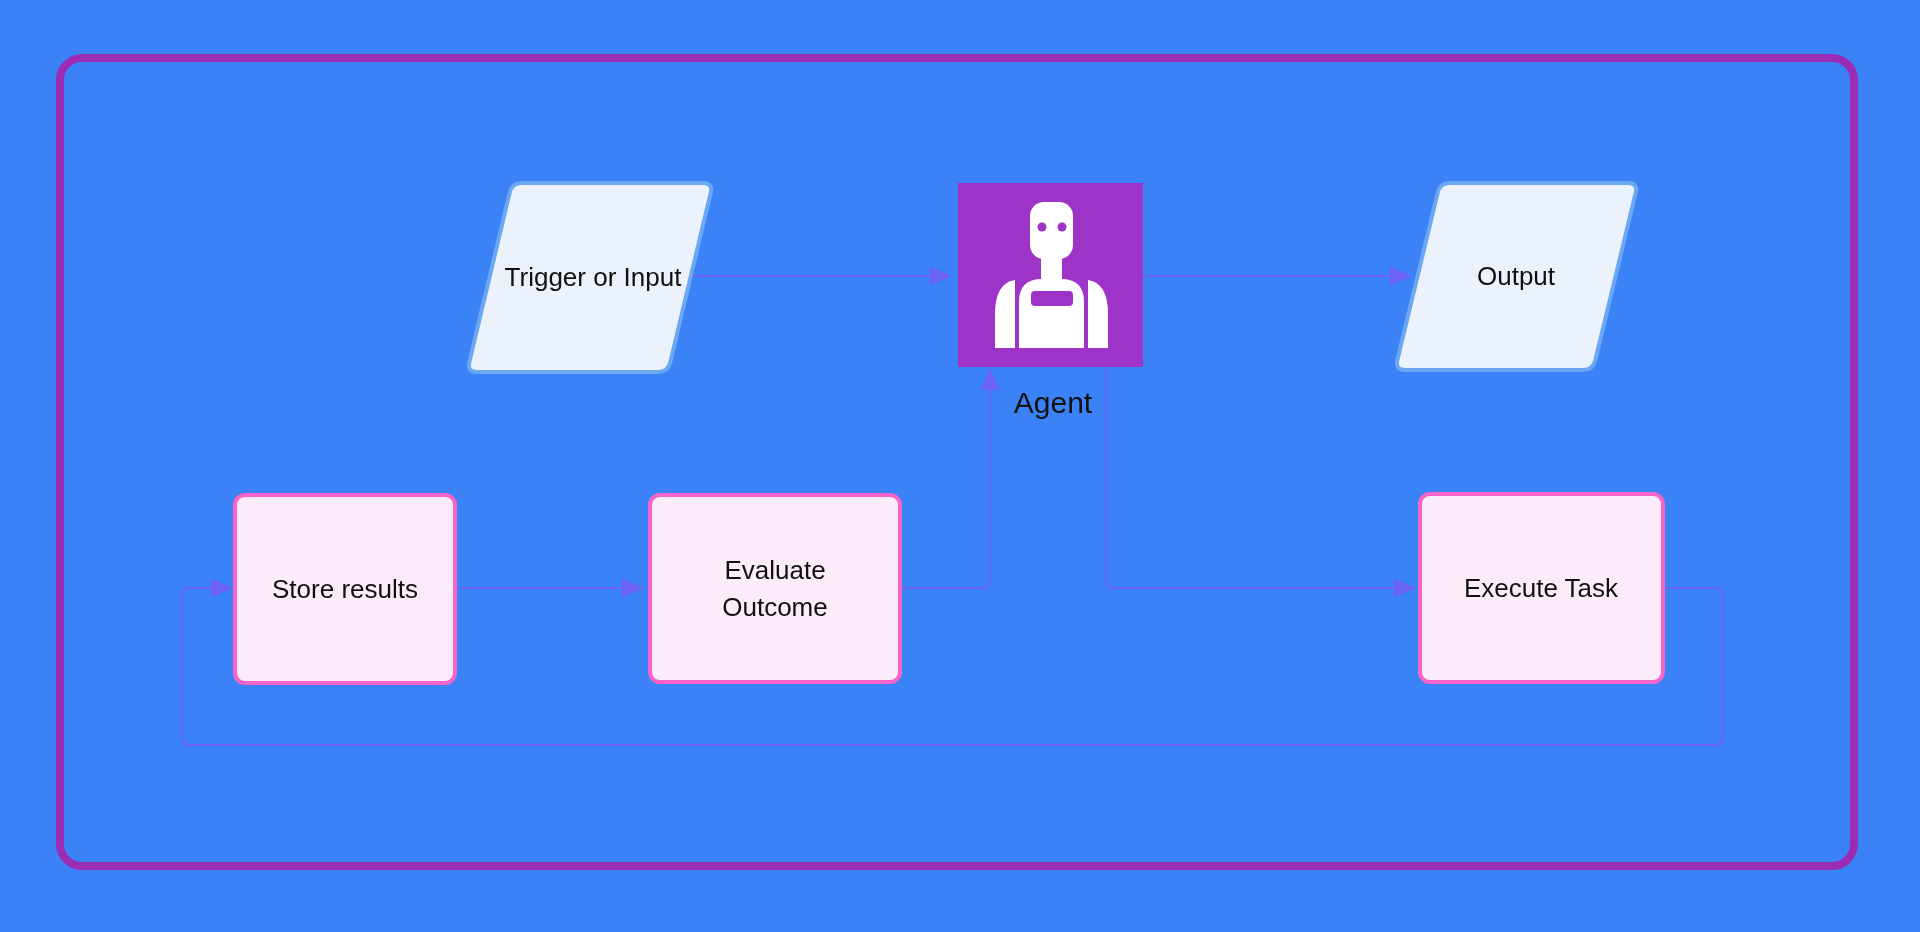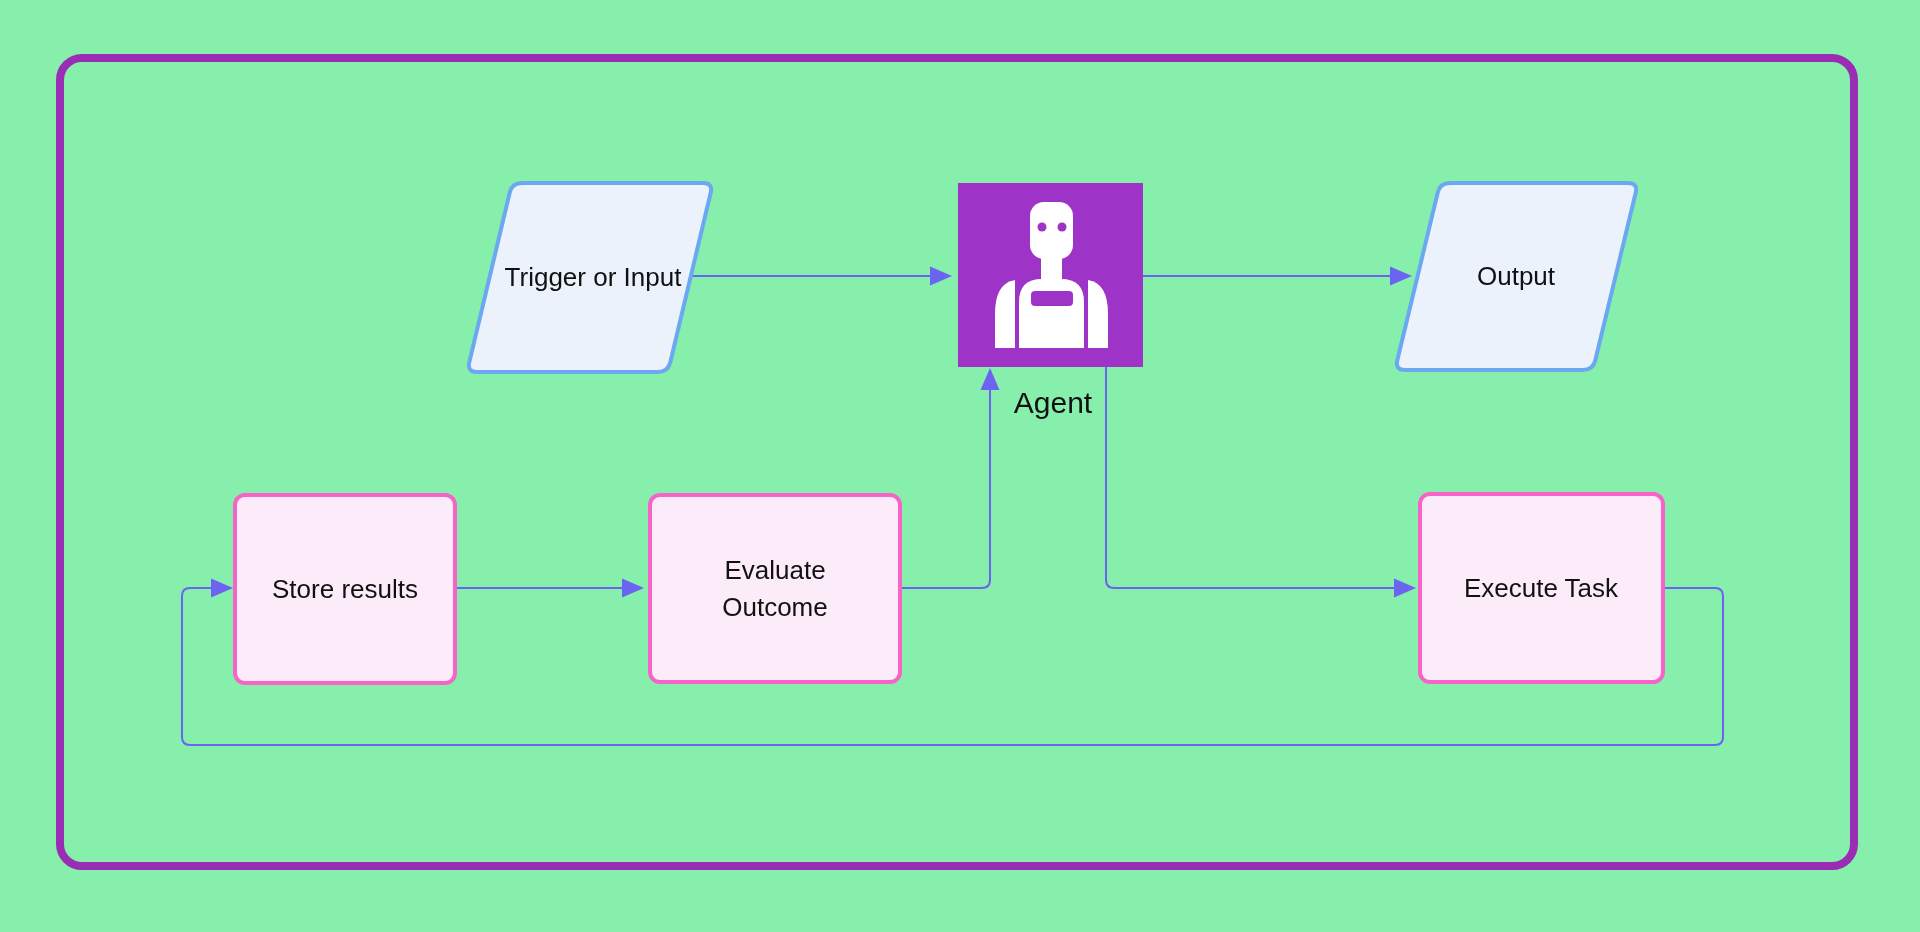--- a/index.html
+++ b/index.html
@@ -4,21 +4,21 @@
 <style>
   html, body {
     margin: 0; padding: 0;
     background: #ffffff;
     width: 1920px; height: 932px;
     overflow: hidden;
   }
   .canvas {
     position: relative;
     width: 1920px; height: 932px;
-    background: #86efac;
+    background: #3b82f6;
     font-family: "Liberation Sans", sans-serif;
   }
   svg { display: block; width: 1920px; height: 932px; }
   text {
     fill: #111111;
     font-family: "Liberation Sans", sans-serif;
   }
   .node-label { font-size: 26px; }
   .agent-label { font-size: 30px; }
   .edge-line { fill: none; stroke-width: 2; }

